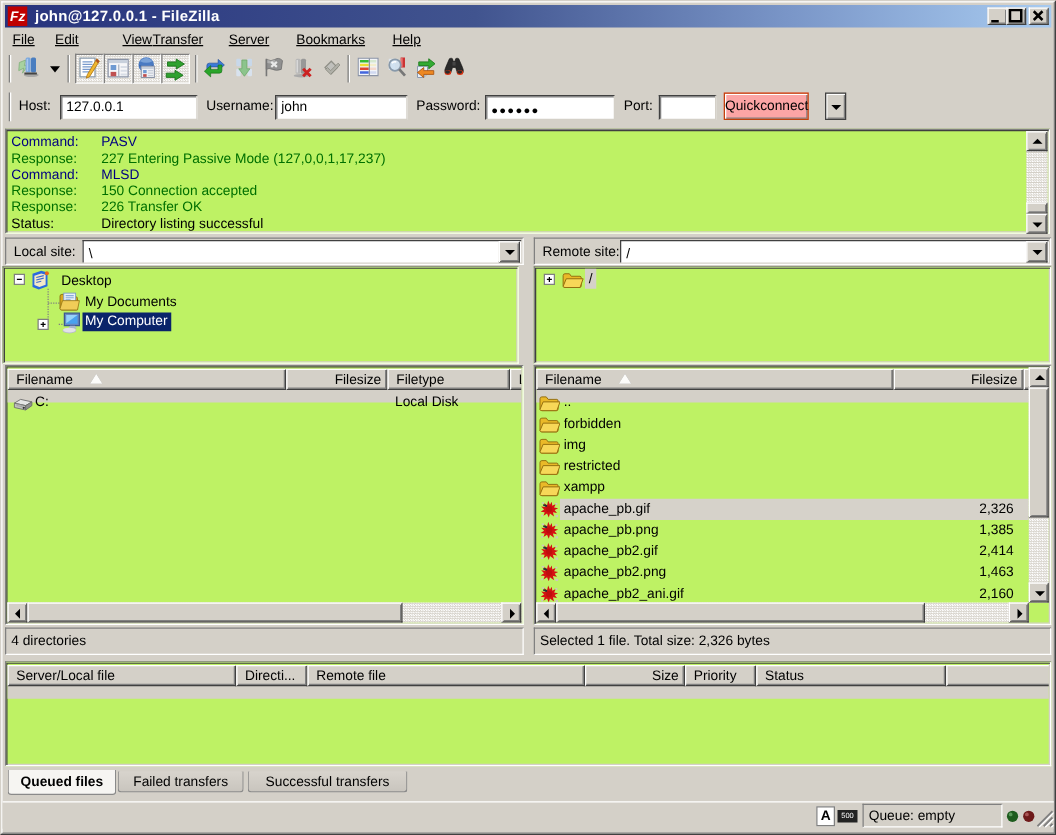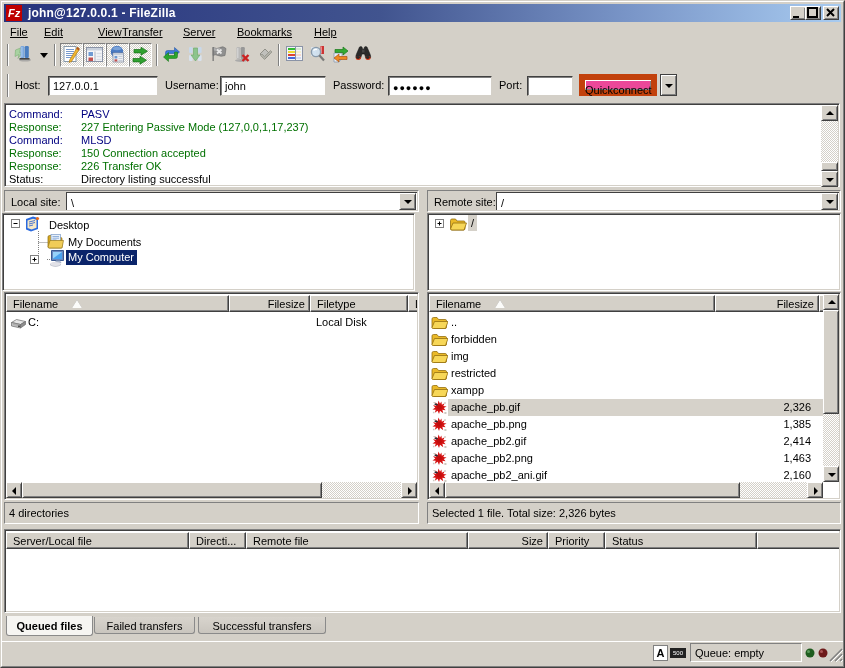--- a/index.html
+++ b/index.html
@@ -8,21 +8,21 @@
 .abs { position:absolute; }
 
 #winborder { left:0; top:0; width:845px; height:668px;
   border-left:1px solid #d4d0c8; border-top:1px solid #d4d0c8;
   border-right:1px solid #404040; border-bottom:1px solid #404040; }
 #winborder2 { left:1px; top:1px; width:843px; height:666px;
   border-left:1px solid #ffffff; border-top:1px solid #ffffff;
   border-right:1px solid #808080; border-bottom:1px solid #808080; }
 
 .sunken { border-left:1px solid #808080; border-top:1px solid #808080;
-  border-right:1px solid #ffffff; border-bottom:1px solid #ffffff; background:#ffffff; }
+  border-right:1px solid #ffffff; border-bottom:1px solid #ffffff; background:#bef264; }
 .sunken2 { box-shadow: inset 1px 1px 0 #404040, inset -1px -1px 0 #d4d0c8; }
 
 #title { left:4px; top:4px; width:837px; height:18px;
   background:linear-gradient(to right,#27337d 0%,#41548f 45%,#7a96c8 75%,#a8cbf0 100%); color:#fff; }
 #title .txt { position:absolute; left:24px; top:2px; font-size:12px; font-weight:bold; letter-spacing:0.2px; }
 .capbtn { position:absolute; top:2px; width:16px; height:14px; background:#d4d0c8;
   border-left:1px solid #ffffff; border-top:1px solid #ffffff;
   border-right:1px solid #404040; border-bottom:1px solid #404040;
   box-shadow: inset 1px 1px 0 #d4d0c8, inset -1px -1px 0 #808080; }
 
@@ -55,21 +55,21 @@
 .siterow { height:22px; border-left:1px solid #808080; border-top:1px solid #808080;
   border-right:1px solid #fff; border-bottom:1px solid #fff; background:#d4d0c8; }
 .siterow .lbl { position:absolute; left:6px; top:5px; }
 .siterow .combo { position:absolute; top:1px; bottom:1px; right:1px; background:#fff;
   border-left:1px solid #404040; border-top:1px solid #404040; padding:4px 0 0 4px; }
 .combobtn { position:absolute; right:1px; top:2px; width:17px; height:17px; background:#d4d0c8;
   border-left:1px solid #ffffff; border-top:1px solid #ffffff;
   border-right:1px solid #404040; border-bottom:1px solid #404040;
   box-shadow: inset 1px 1px 0 #d4d0c8, inset -1px -1px 0 #808080; }
 
-.hdr { position:absolute; top:2px; left:1px; right:1px; height:17px; background:#d4d0c8; overflow:hidden; }
+.hdr { position:absolute; top:2px; left:1px; right:1px; height:27px; background:#d4d0c8; overflow:hidden; }
 .hcell { position:absolute; top:0; height:17px; background:#d4d0c8; padding:2px 4px 0 6px;
   border-left:1px solid #ffffff; border-top:1px solid #ffffff;
   border-right:1px solid #404040; border-bottom:1px solid #404040;
   box-shadow: inset -1px -1px 0 #808080; overflow:hidden; white-space:nowrap; }
 .sort { display:inline-block; width:0; height:0; border-left:5px solid transparent; border-right:5px solid transparent;
   border-bottom:8px solid #fcfcfa; margin-left:14px; filter:drop-shadow(0 0 0.5px #909090); }
 
 .trow { position:absolute; height:17px; padding-top:2px; white-space:nowrap; }
 .frow { left:1px; width:394px; height:17px; padding-top:0; }
 .frow svg { position:absolute; left:2px; top:1px; width:17px; height:15px; }
@@ -234,21 +234,21 @@
 <div class="abs" id="qc">
   <div class="tsep" style="left:5px;top:4px;height:23px"></div>
   <label style="left:13px">Host:</label>
   <div class="field" style="left:46px;width:110px">127.0.0.1</div>
   <label style="left:163px">Username:</label>
   <div class="field" style="left:218px;width:106px">john</div>
   <label style="left:331px">Password:</label>
   <div class="field" style="left:386px;width:104px;letter-spacing:1px;font-size:9px;padding-top:6px">●●●●●●</div>
   <label style="left:497px">Port:</label>
   <div class="field" style="left:525px;width:46px"></div>
-  <div class="abs" style="left:577px;top:4px;width:78px;height:22px;background:#ec4899;border:6px solid #c2410c;box-shadow:inset 1px 1px 0 #fff, inset -1px -1px 0 #808080;text-align:center;padding-top:4px">Quickconnect</div>
+  <div class="abs" style="left:577px;top:4px;width:68px;height:22px;background:#fca5a5;border:1px solid #c2410c;box-shadow:inset 1px 1px 0 #fff, inset -1px -1px 0 #808080;text-align:center;padding-top:4px">Quickconnect</div>
   <div class="abs" style="left:658px;top:4px;width:17px;height:22px;background:#d4d0c8;border:1px solid #404040;box-shadow:inset 1px 1px 0 #fff, inset -1px -1px 0 #808080">
     <div class="arr" style="left:4px;top:9px;border-left:4px solid transparent;border-right:4px solid transparent;border-top:4px solid #000"></div>
   </div>
 </div>
 
 <div class="abs sunken sunken2" id="log">
   <div class="line" style="top:4px;color:#000080">Command:</div>
     <div class="line" style="top:4px;left:76px;color:#000080">PASV</div>
   <div class="line" style="top:17px;color:#007000">Response:</div>
     <div class="line" style="top:17px;left:76px;color:#007000">227 Entering Passive Mode (127,0,0,1,17,237)</div>

